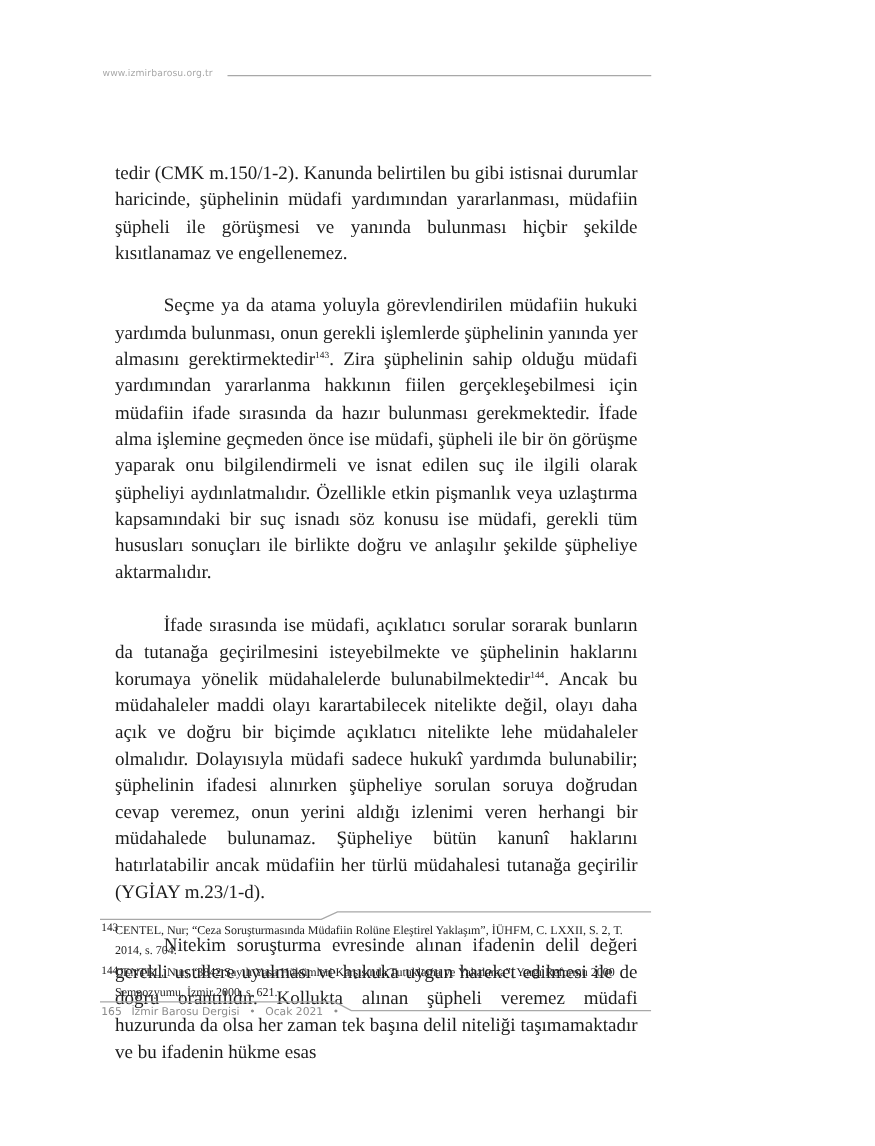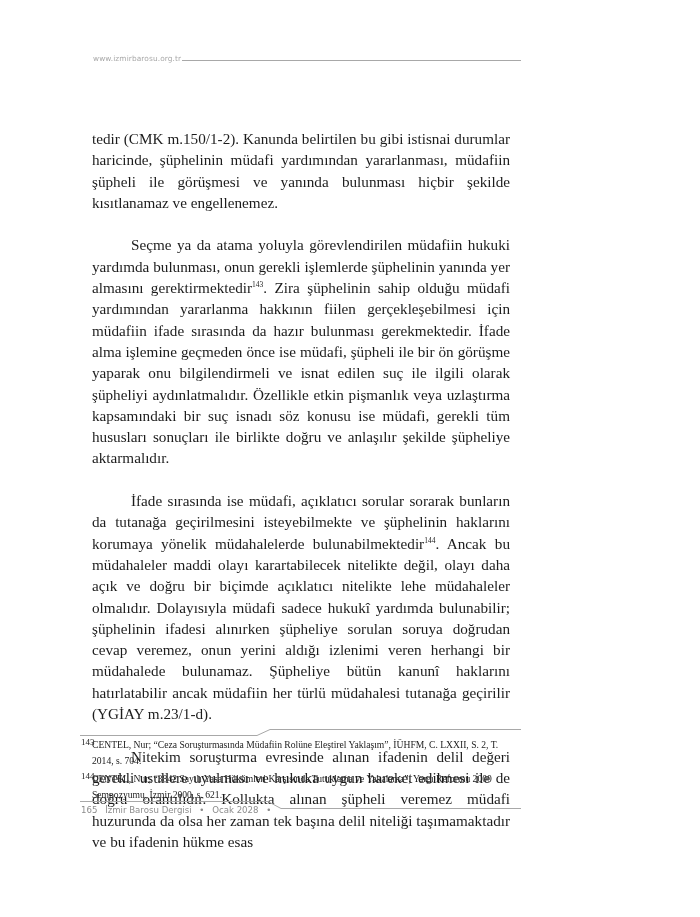--- a/index.html
+++ b/index.html
@@ -1,20 +1,20 @@
 <!DOCTYPE html>
 <html><head>
 <meta charset="utf-8">
 <style>
   html, body { margin: 0; padding: 0; background: #ffffff; }
   body { width: 700px; height: 917px; position: relative; overflow: hidden; }
   .page { position: absolute; left: 0; top: 0; width: 700px; height: 917px; background: #fff; }
 
   .header { position: absolute; left: 81px; top: 51px; width: 440px; height: 16px; }
-  .header-url { position: absolute; left: 12px; top: 0; font-family: "DejaVu Sans", sans-serif; font-size: 7.4px; color: #a8a8a8; letter-spacing: 0.1px; line-height: 16px; }
+  .header-url { position: absolute; left: 1px; top: 0; font-family: "DejaVu Sans", sans-serif; font-size: 7.4px; color: #a8a8a8; letter-spacing: 0.1px; line-height: 16px; }
   .header-rule { position: absolute; left: 101px; right: 0; top: 9px; height: 1px; background: #a8a8a8; }
 
   .body-text { position: absolute; left: 81px; top: 117px; width: 440px; font-family: "Liberation Serif", "DejaVu Serif", serif; font-size: 15.2px; line-height: 21.3px; color: #1c1c1c; text-align: justify; hyphens: manual; }
   .para { margin: 11px; }
   .para + .para { margin-top: 21.3px; }
   .indent { text-indent: 39px; }
   sup.fn { font-size: 7.5px; vertical-align: 6px; line-height: 0; }
 
   .fn-sep { position: absolute; left: 80px; top: 726px; width: 441px; height: 12px; }
 
@@ -60,17 +60,17 @@
   </div>
 
   <svg class="footer-sep" viewBox="0 0 441 14" width="441" height="14">
     <polyline points="0,3.5 188,3.5 201,10.5 441,10.5" fill="none" stroke="#a8a8a8" stroke-width="1"></polyline>
   </svg>
 
   <div class="footer">
     <span>165</span>
     <span>İzmir Barosu Dergisi</span>
     <span>•</span>
-    <span>Ocak 2028</span>
+    <span>Ocak 2021</span>
     <span>•</span>
   </div>
 
 </div>
 
 </body></html>

